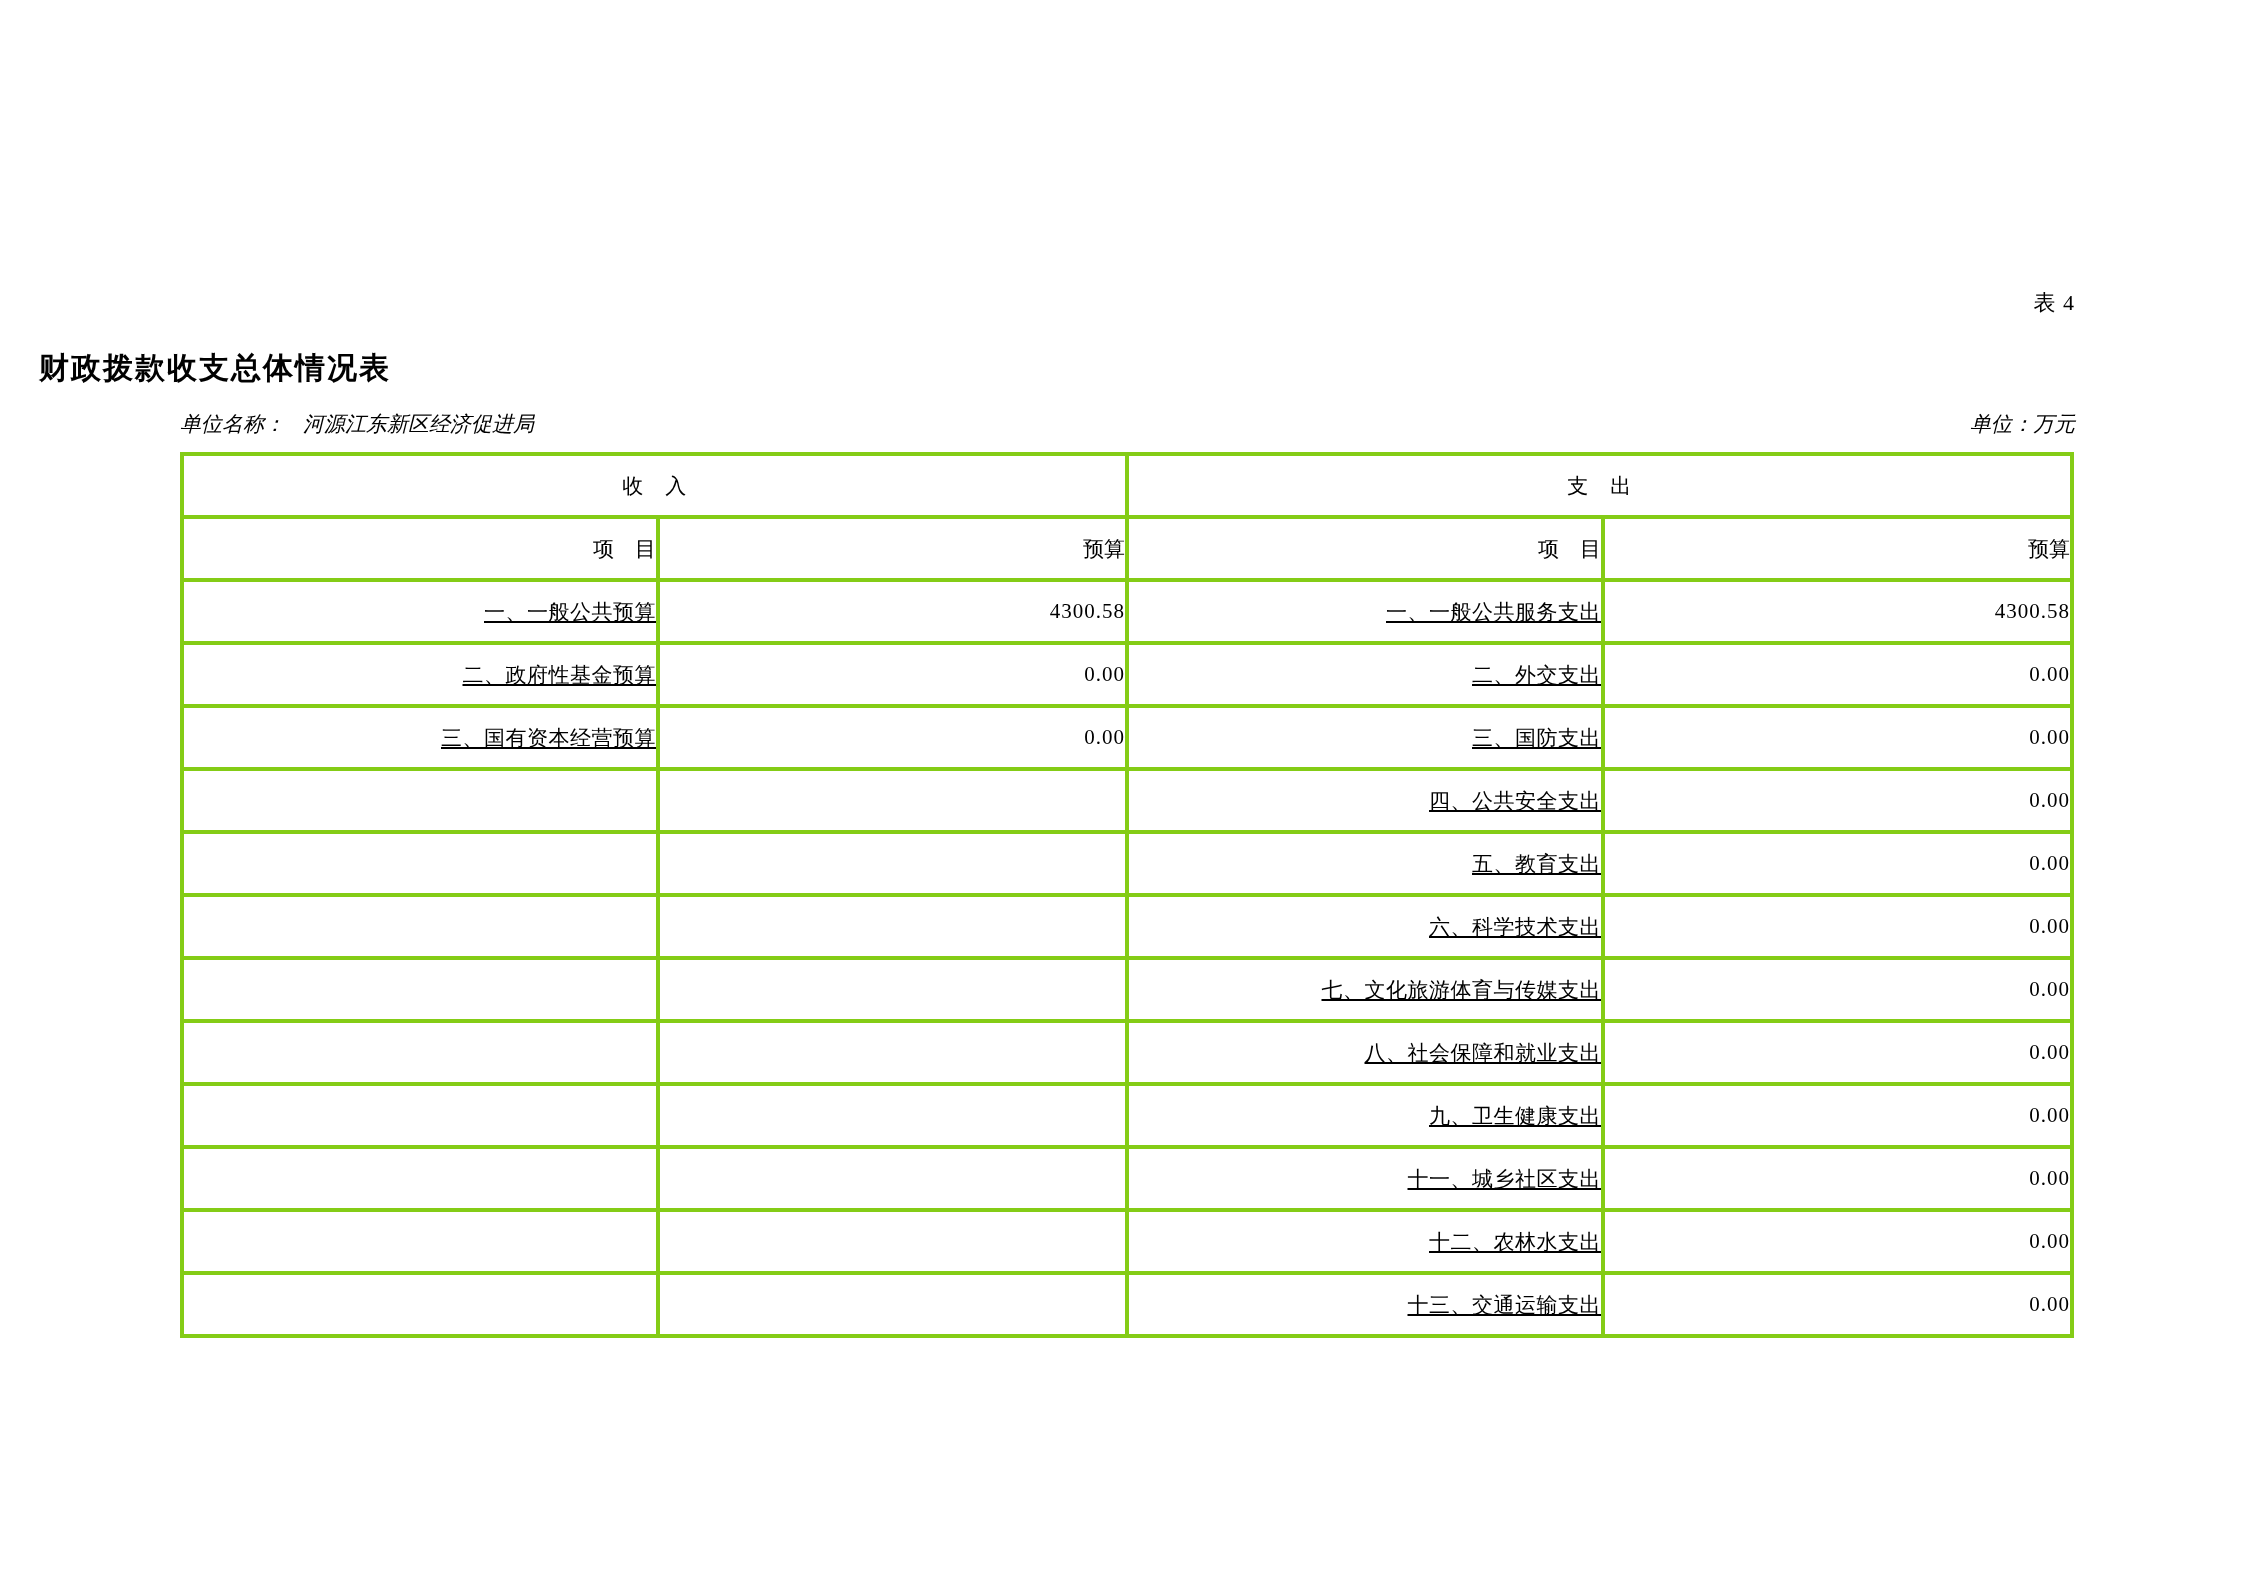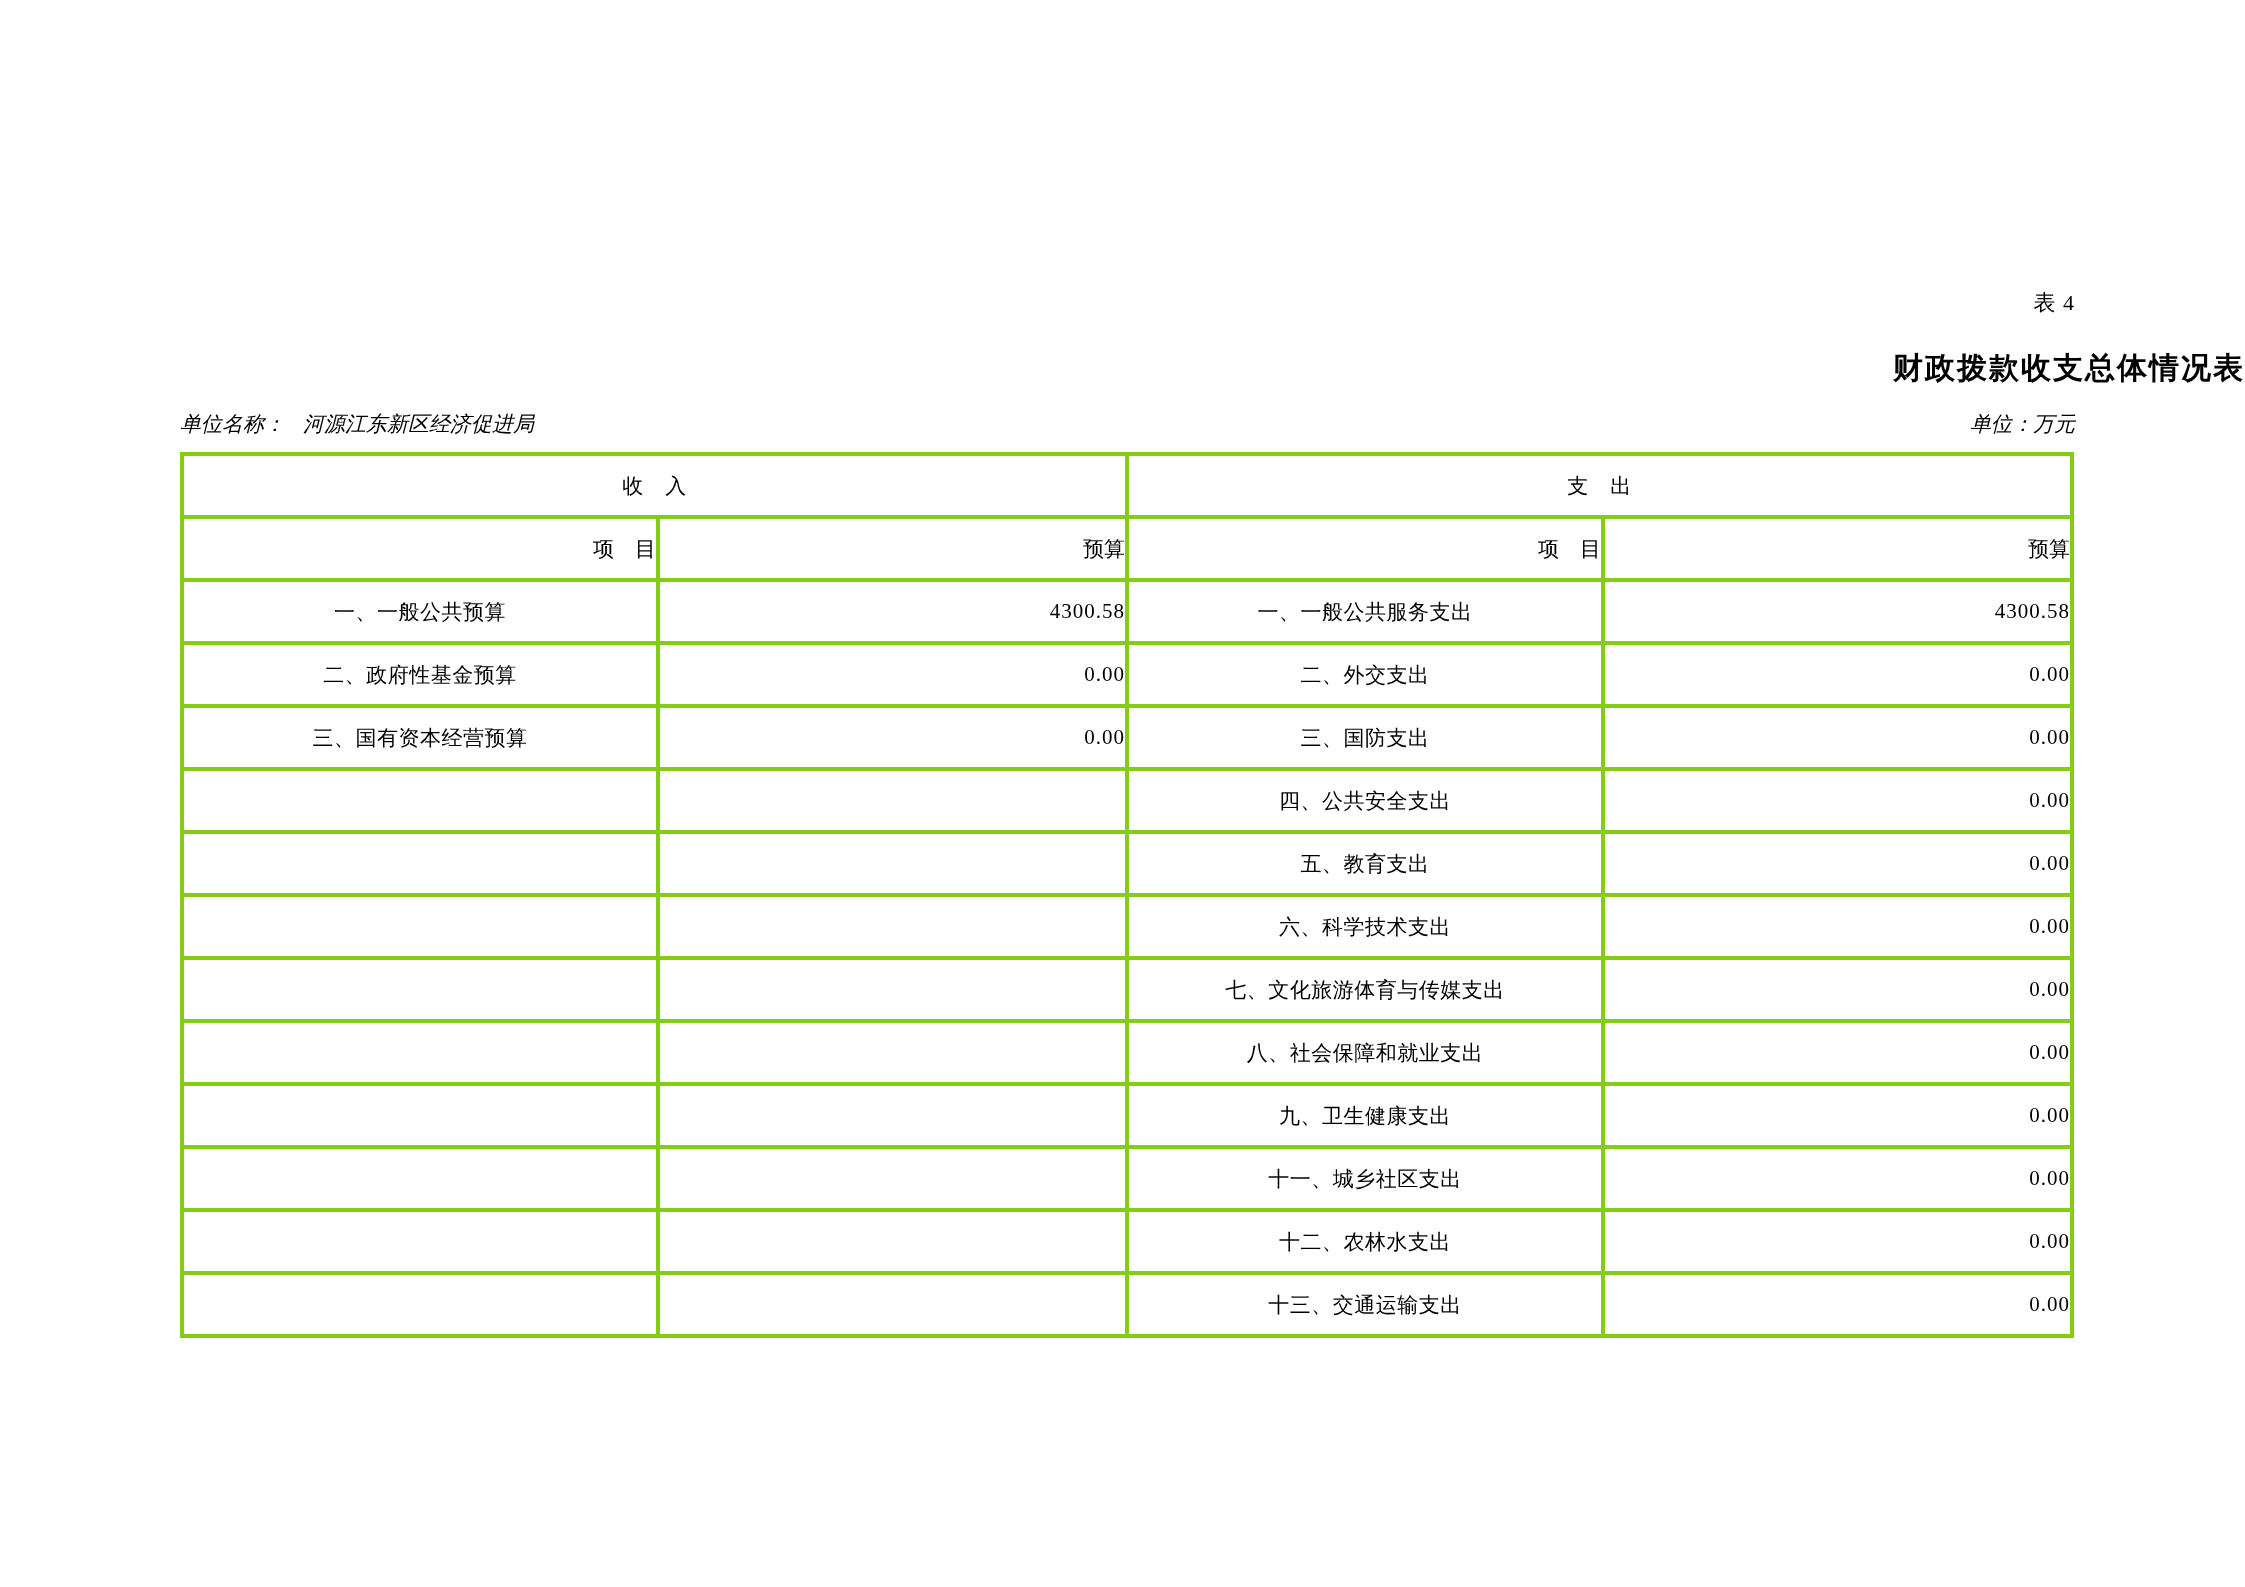--- a/index.html
+++ b/index.html
@@ -27,25 +27,26 @@
     top: 288px;
     font-size: 22px;
     font-family: "Liberation Serif", serif;
     letter-spacing: 1px;
   }
   .doc-title {
     position: absolute;
     left: 0;
     right: 0;
     top: 348px;
-    text-align: right;
+    text-align: left;
     font-size: 30px;
     font-weight: bold;
     font-family: "DejaVu Sans", sans-serif;
     letter-spacing: 2px;
+    padding-left: 39px;
   }
   .meta-row {
     position: absolute;
     left: 180px;
     right: 170px;
     top: 410px;
     height: 30px;
     font-size: 21px;
     font-style: italic;
   }
@@ -82,22 +83,23 @@
 
   .sec-head {
     text-align: center;
     letter-spacing: 0.5px;
   }
   .sub-head {
     text-align: right;
   }
   .cell-item {
     padding-left: 26px;
-    text-align: center;
+    text-align: right;
     letter-spacing: 0.5px;
+    text-decoration: underline;
   }
   .cell-num {
     padding-right: 26px;
     text-align: right;
     font-family: "Liberation Serif", serif;
     letter-spacing: 1px;
   }
   .empty { }
 </style>
 </head>

